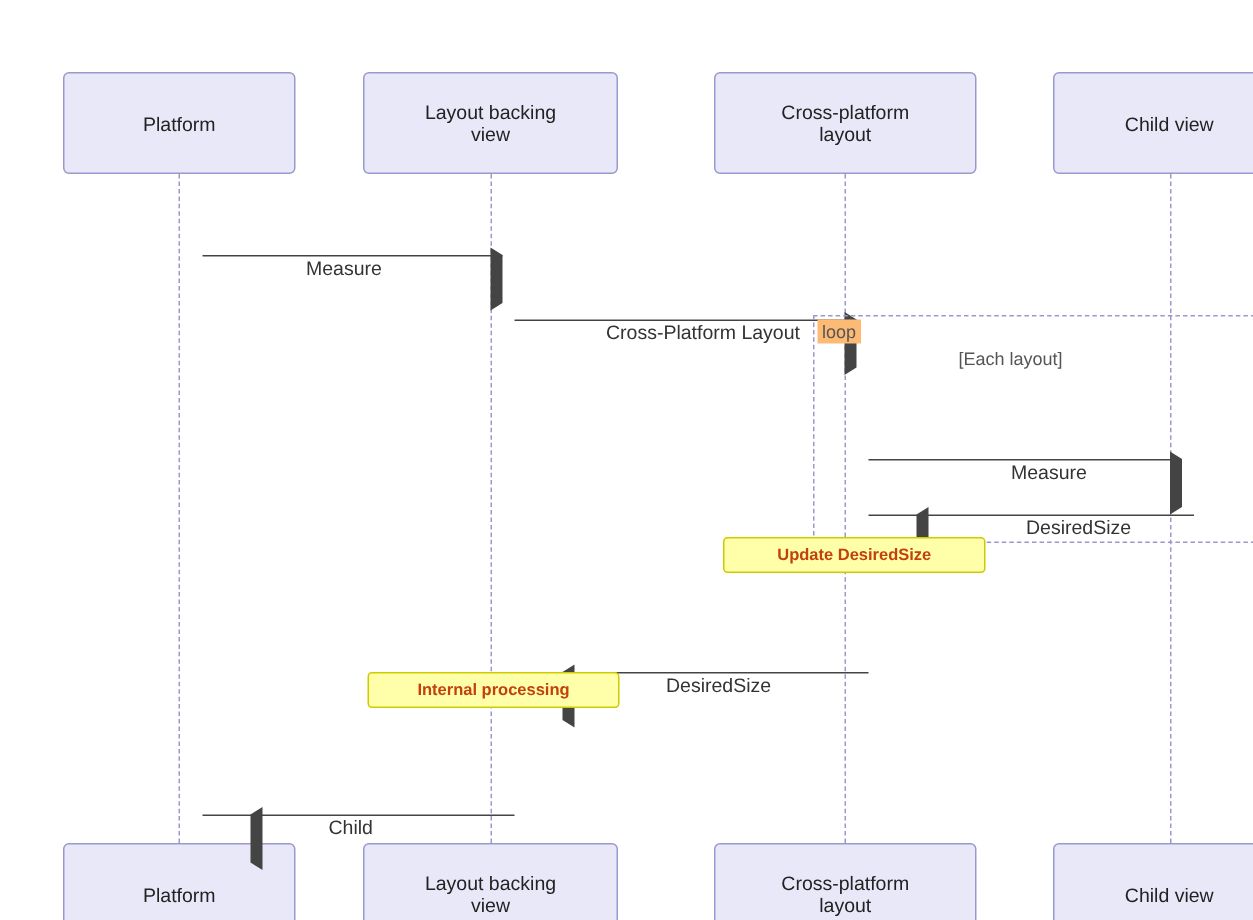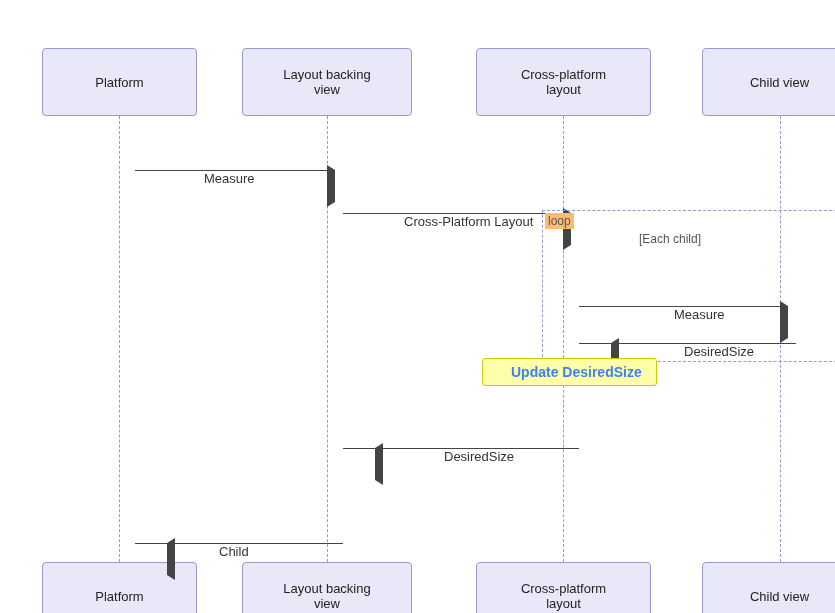--- a/index.html
+++ b/index.html
@@ -60,23 +60,23 @@
       font-size: 12px;
       color: #555;
     }
     
     .action-box {
       position: absolute;
       border: 1px solid #cccc00;
       background: #ffffaa;
       border-radius: 3px;
       padding: 5px 12px;
-      font-size: 14px;
+      font-size: 11px;
       font-weight: bold;
-      color: #3b82f6;
+      color: #c2410c;
       text-align: center;
       white-space: nowrap;
     }
   </style>
 </head>
 <body>
 
 <div class="diagram-container">
 
   <div class="lifeline-box" style="left:10px;top:16px;width:155px;height:68px;">
@@ -120,21 +120,21 @@
   </div>
 
   <div style="position:absolute;">
     <div style="position:absolute;left:295px;top:165px;width:228px;border-top:1px solid #444;"></div>
     <div style="position:absolute;left:515px;top:160px;width:0;height:0;border-top:5px solid transparent;border-bottom:5px solid transparent;border-left:8px solid #444;"></div>
     <span class="arrow-label" style="left:340px;top:150px;">Cross-Platform Layout</span>
   </div>
 
   <div class="loop-box" style="left:510px;top:178px;width:300px;height:152px;">
     <span class="loop-label" style="left:2px;top:2px;font-size:12px;color:#555;">loop</span>
-    <span class="loop-condition" style="position:absolute;left:80px;top:5px;font-size:12px;color:#555;">[Each child]</span>
+    <span class="loop-condition" style="position:absolute;left:80px;top:5px;font-size:12px;color:#555;">[Each layout]</span>
   </div>
 
   <div style="position:absolute;">
     <div style="position:absolute;left:531px;top:258px;width:209px;border-top:1px solid #444;"></div>
     <div style="position:absolute;left:732px;top:253px;width:0;height:0;border-top:5px solid transparent;border-bottom:5px solid transparent;border-left:8px solid #444;"></div>
     <span class="arrow-label" style="left:610px;top:243px;">Measure</span>
   </div>
 
   <div style="position:absolute;">
     <div style="position:absolute;left:531px;top:295px;width:217px;border-top:1px solid #444;"></div>
@@ -145,20 +145,23 @@
   <div class="action-box" style="left:450px;top:326px;width:175px;">
     <span>Update DesiredSize</span>
   </div>
 
   <div style="position:absolute;">
     <div style="position:absolute;left:295px;top:400px;width:236px;border-top:1px solid #444;"></div>
     <div style="position:absolute;left:295px;top:395px;width:0;height:0;border-top:5px solid transparent;border-bottom:5px solid transparent;border-right:8px solid #444;"></div>
     <span class="arrow-label" style="left:380px;top:385px;">DesiredSize</span>
   </div>
 
+  <div class="action-box" style="left:213px;top:416px;width:168px;">
+    <span>Internal processing</span>
+  </div>
 
   <div style="position:absolute;">
     <div style="position:absolute;left:87px;top:495px;width:208px;border-top:1px solid #444;"></div>
     <div style="position:absolute;left:87px;top:490px;width:0;height:0;border-top:5px solid transparent;border-bottom:5px solid transparent;border-right:8px solid #444;"></div>
     <span class="arrow-label" style="left:155px;top:480px;">Child</span>
   </div>
 
 </div>
 
 </body></html>

